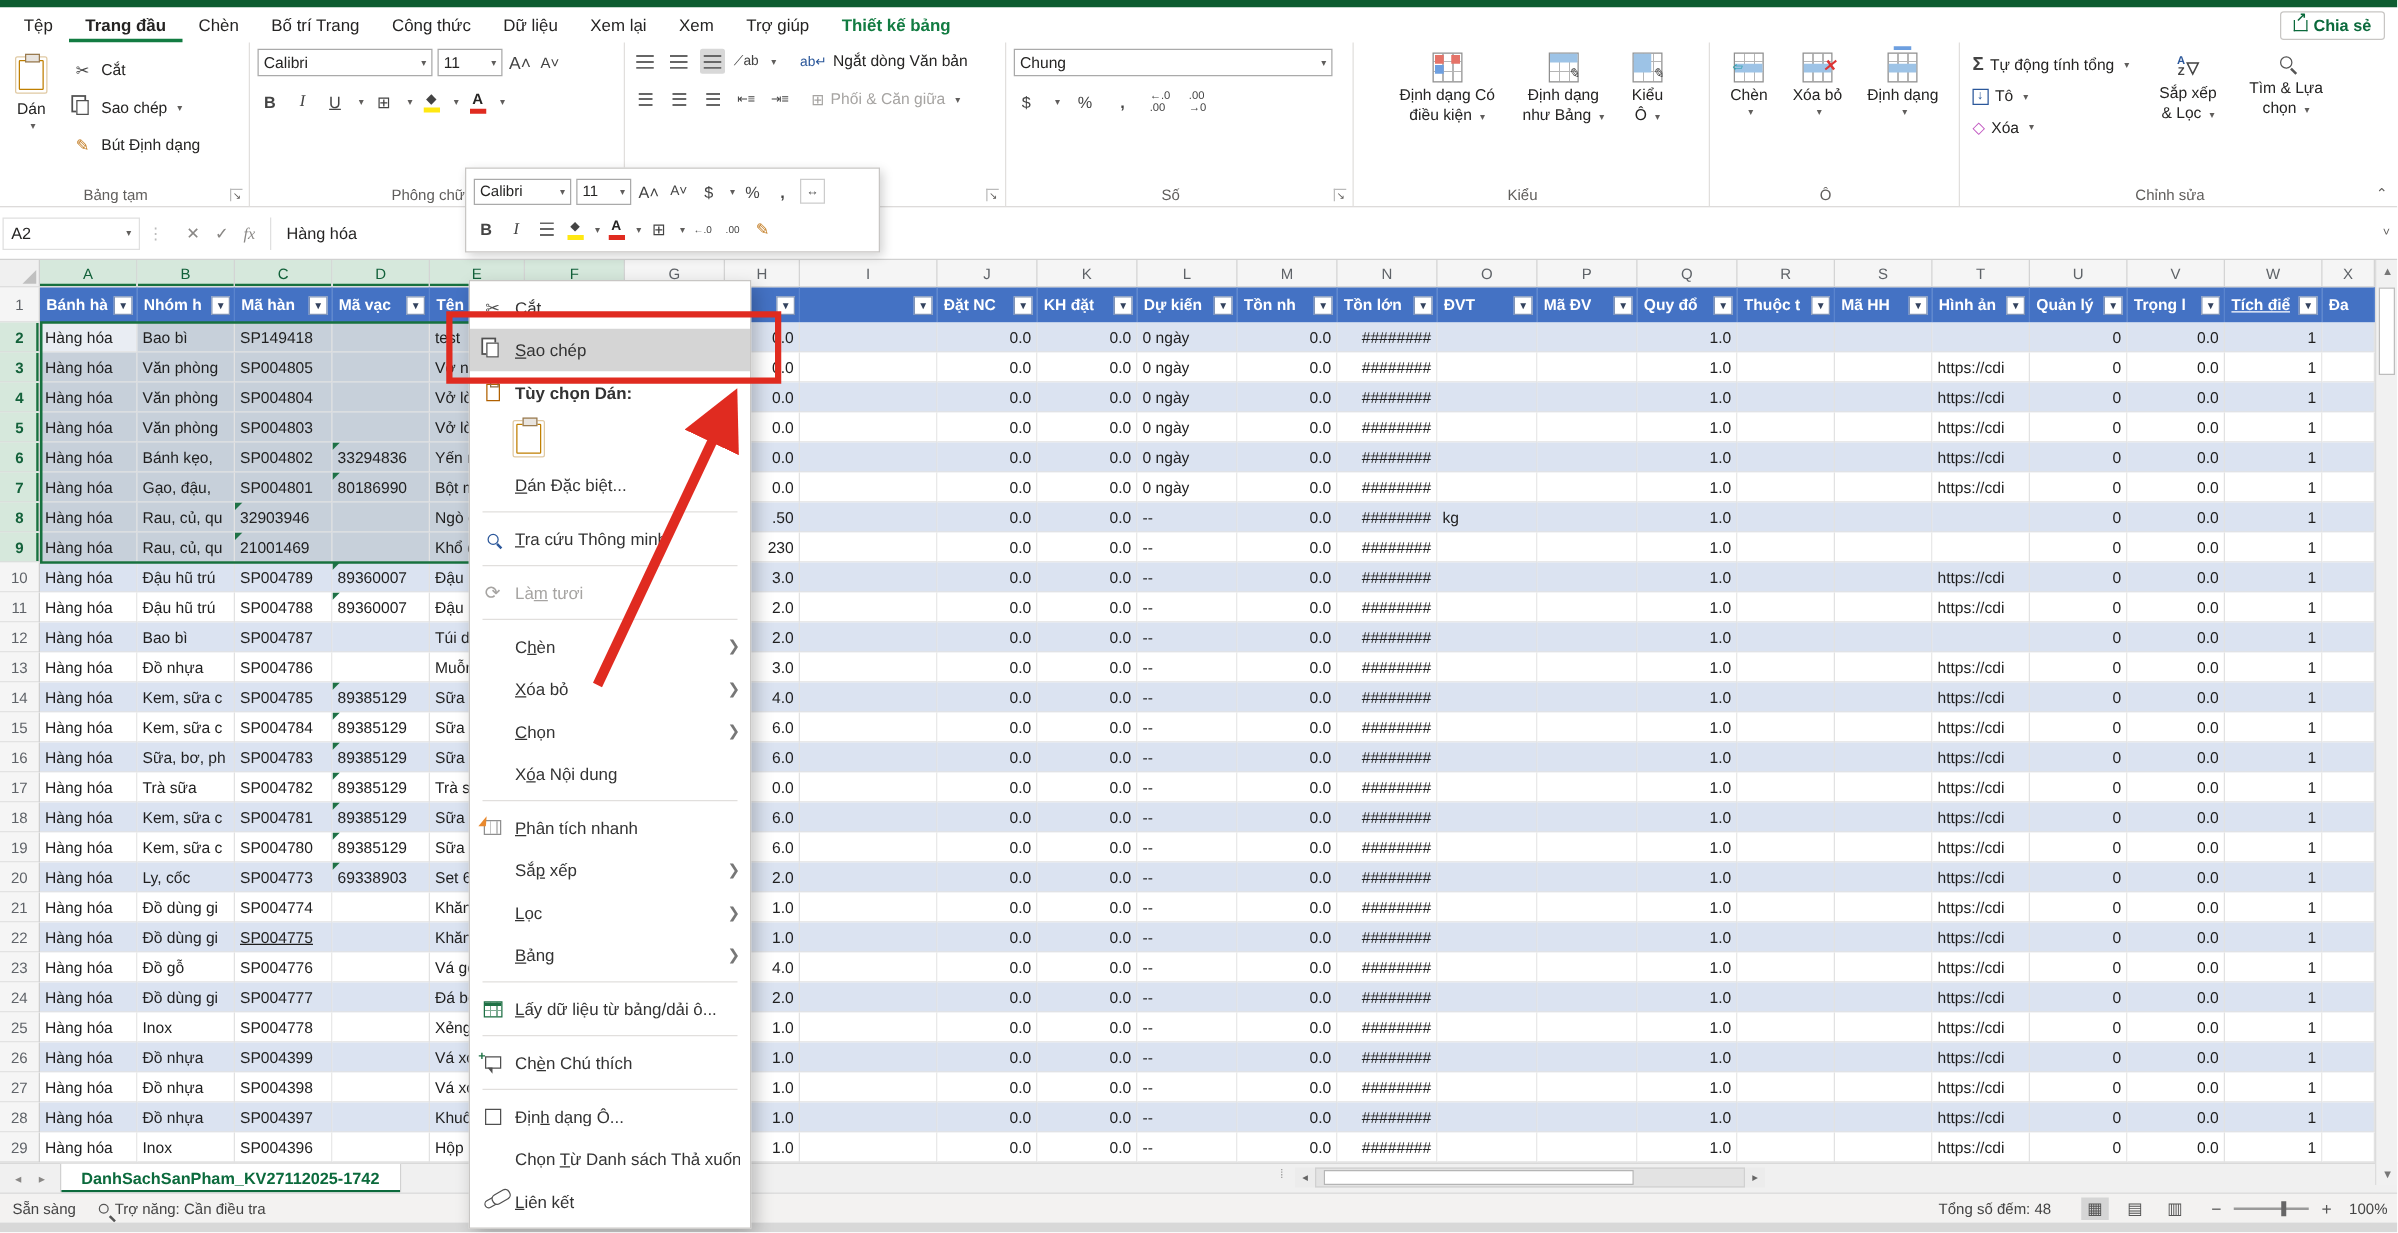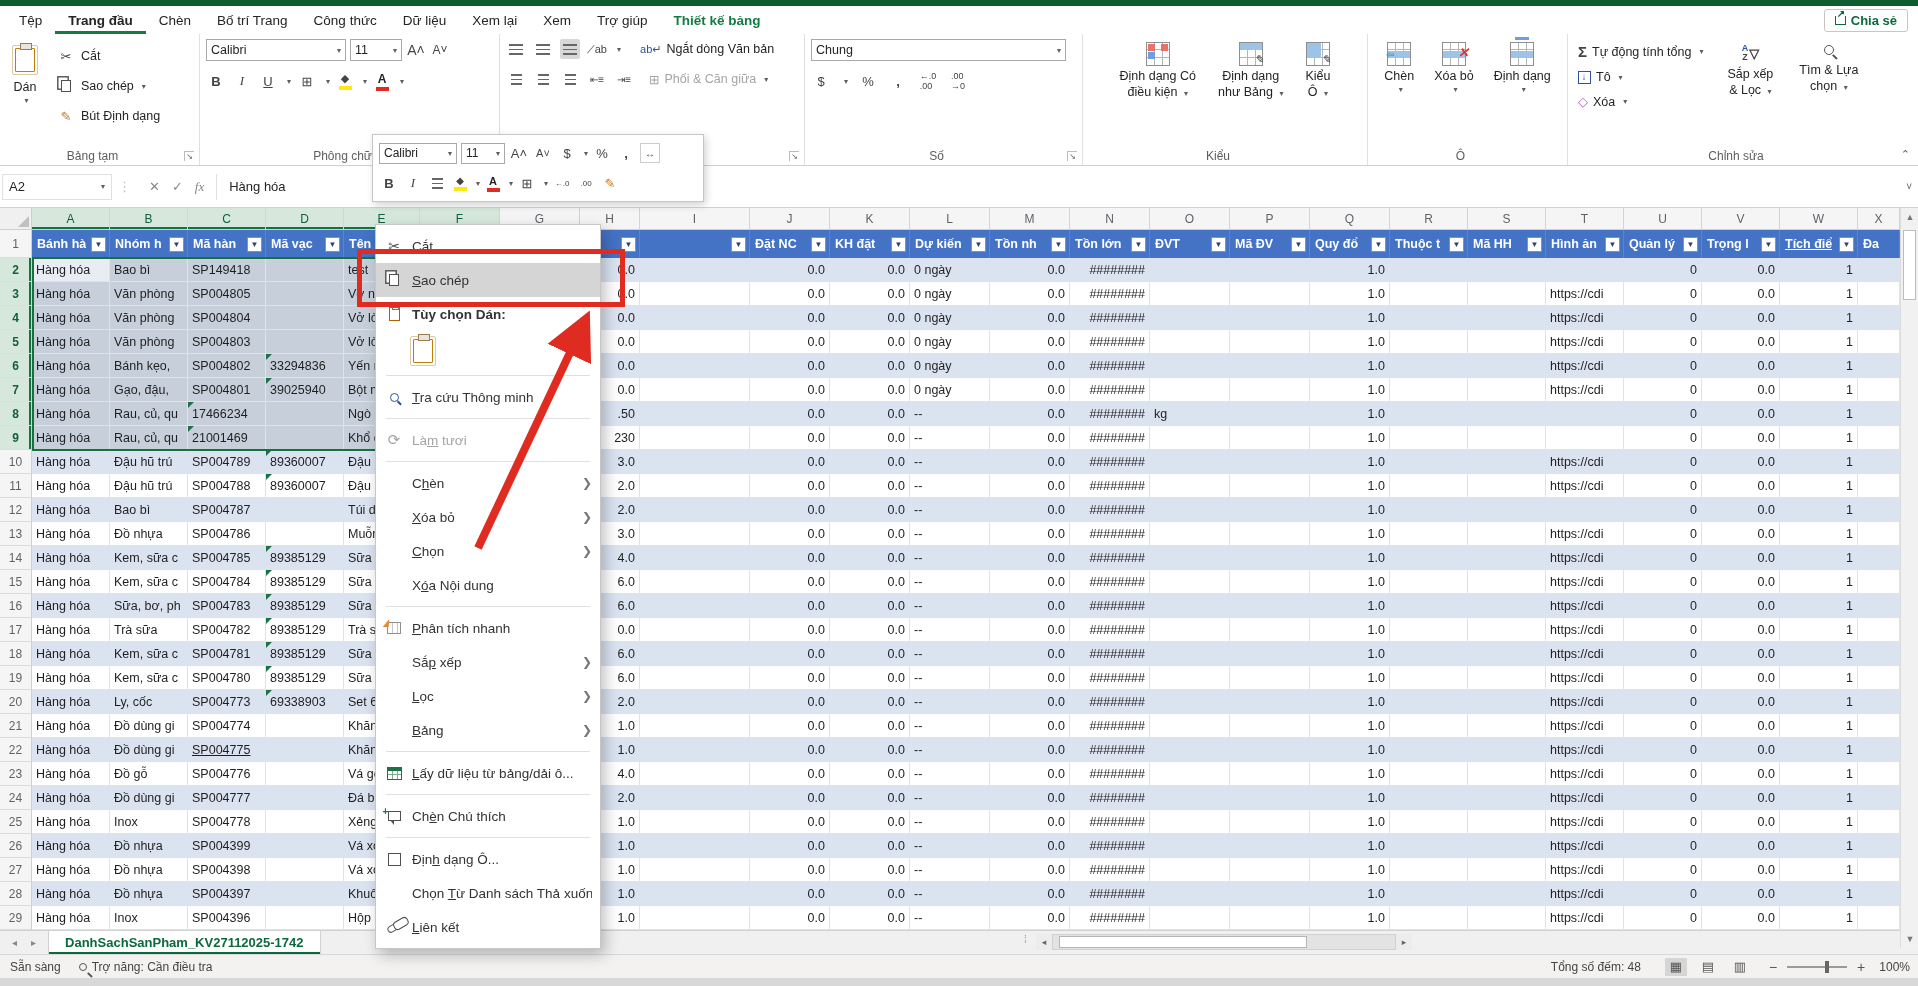--- a/index.html
+++ b/index.html
@@ -696,21 +696,21 @@
         <div class="cell ar band" style="flex: 0 0 78px; width: 78px;">0</div>
         <div class="cell ar band" style="flex: 0 0 78px; width: 78px;">0.0</div>
         <div class="cell ar band" style="flex: 0 0 78px; width: 78px;">1</div>
         <div class="cell band" style="flex: 0 0 42px; width: 42px;"></div>
       </div>
       <div class="grow">
         <div class="gut gsel">7</div>
         <div class="cell sel" style="flex: 0 0 78px; width: 78px;">Hàng hóa</div>
         <div class="cell sel" style="flex: 0 0 78px; width: 78px;">Gạo, đậu,</div>
         <div class="cell sel" style="flex: 0 0 78px; width: 78px;">SP004801</div>
-        <div class="cell sel dot" style="flex: 0 0 78px; width: 78px;">39025940</div>
+        <div class="cell sel dot" style="flex: 0 0 78px; width: 78px;">80186990</div>
         <div class="cell sel" style="flex: 0 0 76px; width: 76px;">Bột mì đa</div>
         <div class="cell sel" style="flex: 0 0 80px; width: 80px;"></div>
         <div class="cell plain" style="flex: 0 0 80px; width: 80px;"></div>
         <div class="cell ar plain" style="flex: 0 0 60px; width: 60px;">0.0</div>
         <div class="cell plain" style="flex: 0 0 110px; width: 110px;"></div>
         <div class="cell ar plain" style="flex: 0 0 80px; width: 80px;">0.0</div>
         <div class="cell ar plain" style="flex: 0 0 80px; width: 80px;">0.0</div>
         <div class="cell plain" style="flex: 0 0 80px; width: 80px;">0 ngày</div>
         <div class="cell ar plain" style="flex: 0 0 80px; width: 80px;">0.0</div>
         <div class="cell ar plain" style="flex: 0 0 80px; width: 80px;">########</div>
@@ -722,21 +722,21 @@
         <div class="cell plain" style="flex: 0 0 78px; width: 78px;">https://cdi</div>
         <div class="cell ar plain" style="flex: 0 0 78px; width: 78px;">0</div>
         <div class="cell ar plain" style="flex: 0 0 78px; width: 78px;">0.0</div>
         <div class="cell ar plain" style="flex: 0 0 78px; width: 78px;">1</div>
         <div class="cell plain" style="flex: 0 0 42px; width: 42px;"></div>
       </div>
       <div class="grow">
         <div class="gut gsel">8</div>
         <div class="cell sel" style="flex: 0 0 78px; width: 78px;">Hàng hóa</div>
         <div class="cell sel" style="flex: 0 0 78px; width: 78px;">Rau, củ, qu</div>
-        <div class="cell sel dot" style="flex: 0 0 78px; width: 78px;">17466234</div>
+        <div class="cell sel dot" style="flex: 0 0 78px; width: 78px;">32903946</div>
         <div class="cell sel" style="flex: 0 0 78px; width: 78px;"></div>
         <div class="cell sel" style="flex: 0 0 76px; width: 76px;">Ngò ôm bá</div>
         <div class="cell sel" style="flex: 0 0 80px; width: 80px;"></div>
         <div class="cell band" style="flex: 0 0 80px; width: 80px;"></div>
         <div class="cell ar band" style="flex: 0 0 60px; width: 60px;">.50</div>
         <div class="cell band" style="flex: 0 0 110px; width: 110px;"></div>
         <div class="cell ar band" style="flex: 0 0 80px; width: 80px;">0.0</div>
         <div class="cell ar band" style="flex: 0 0 80px; width: 80px;">0.0</div>
         <div class="cell band" style="flex: 0 0 80px; width: 80px;">--</div>
         <div class="cell ar band" style="flex: 0 0 80px; width: 80px;">0.0</div>
@@ -1379,20 +1379,24 @@
       </div>
       <div class="cmi bold">
         <span class="mi-ic">
           <span class="ic-clip"></span>
         </span>
         <span class="lab">Tùy chọn Dán:</span>
       </div>
       <div class="pasterow">
         <span class="pastebtn"></span>
       </div>
+      <div class="cmi">
+        <span class="mi-ic"></span>
+        <span class="lab"><u>D</u>án Đặc biệt...</span>
+      </div>
       <div class="cmsep"></div>
       <div class="cmi">
         <span class="mi-ic">
           <span class="ic-search"></span>
         </span>
         <span class="lab"><u>T</u>ra cứu Thông minh</span>
       </div>
       <div class="cmsep"></div>
       <div class="cmi dis">
         <span class="mi-ic ic-refresh">⟳</span>

